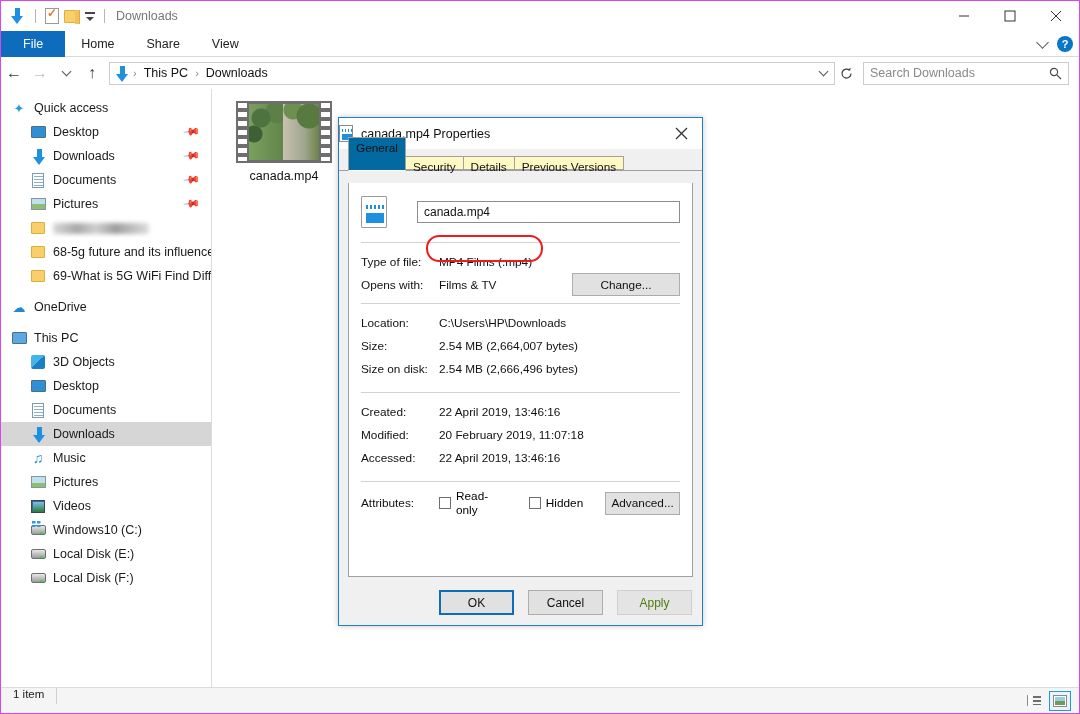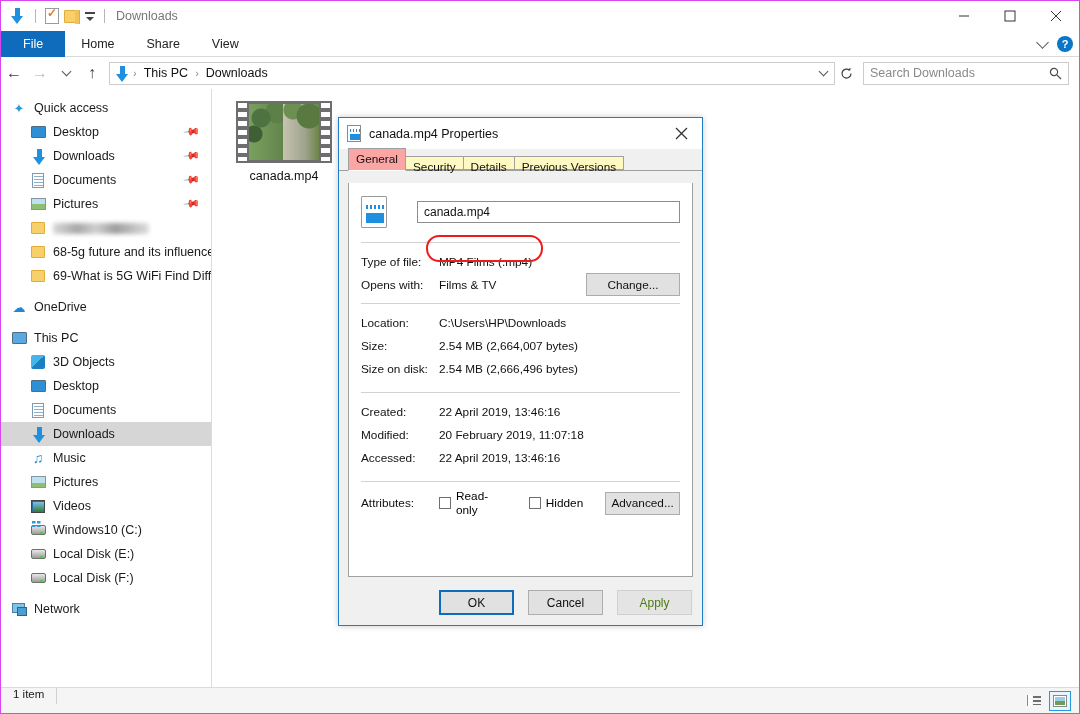--- a/index.html
+++ b/index.html
@@ -281,21 +281,21 @@
 
   
   .dialog {
     position: absolute; left: 337px; top: 116px; width: 365px; height: 509px;
     background: #f0f0f0; border: 1px solid #1f7ec4;
     box-shadow: 0 0 6px rgba(0,0,0,0.22);
     z-index: 50;
   }
   .dlg-title {
     height: 31px; display: flex; align-items: center;
-    padding-left: 8px; background: #ffffff;
+    padding-left: 0; background: #ffffff;
   }
   .dlg-icon-file {
     width: 14px; height: 17px; background: #ffffff; border: 1px solid #8a8a8a;
     position: relative; flex: 0 0 14px;
   }
   .dlg-icon-file::before {
     content:""; position:absolute; left:1.5px; top:8px; width:10px;height:6px;background:#1f8fe0;
   }
   .dlg-icon-file::after {
     content:""; position:absolute; left:1.5px; top:3px; width:10px;height:3px;
@@ -310,22 +310,22 @@
     display: flex; align-items: flex-end; height: 22px;
     padding-left: 9px; background: #f0f0f0;
     border-bottom: 1px solid #a0a0a0;
   }
   .tabitem {
     font-size: 11.8px; color: #111; padding: 3px 7px 3px 7px;
     background: #fef9c3; border: 1px solid #a0a0a0;
     margin-right: -1px; height: 14px; line-height: 15px;
   }
   .tabitem.active {
-    background: #fca5a5; border-bottom: 1px solid #ffffff;
-    position: relative; z-index: 2; margin-bottom: -1px; height: 23px;
+    background: #0369a1; border-bottom: 1px solid #ffffff;
+    position: relative; z-index: 2; margin-bottom: -1px; height: 34px;
   }
   .dlg-page {
     position: absolute; left: 9px; top: 65px; right: 9px; bottom: 48px;
     background: #ffffff; border: 1px solid #a0a0a0; border-top: none;
     padding: 0;
   }
   .row-fileicon {
     display: flex; align-items: center; height: 46px; padding: 0 12px; margin-top: 6px;
   }
   .bigfileicon {
@@ -349,21 +349,21 @@
     display: flex; align-items: center; min-height: 23px; padding: 0 12px;
     font-size: 11.8px; color: #111;
   }
   .plabel { width: 78px; flex: 0 0 78px; color: #111; }
   .pvalue { color: #111; }
   .btn {
     border: 1px solid #acacac; background: #e1e1e1; font-size: 11.8px;
     color: #111; height: 23px; display: inline-flex;
     align-items: center; justify-content: center;
   }
-  .btn.change { width: 94px; margin-left: auto; }
+  .btn.change { width: 108px; margin-left: auto; }
   .btn.advanced { width: 78px; margin-left: auto; }
   .cbrow { display: flex; align-items: center; padding: 0 12px; font-size: 11.8px; }
   .cb {
     width: 12px; height: 12px; border: 1px solid #6e6e6e; background: #ffffff;
     margin-right: 5px; flex: 0 0 12px;
   }
   .cbgroup { display: flex; align-items: center; margin-right: 22px; }
   .dlg-buttons {
     position: absolute; right: 10px; bottom: 10px; display: flex; gap: 14px;
   }
@@ -596,26 +596,20 @@
         <span>Local Disk (E:)</span>
       </div>
       <div class="navrow lvl2">
         <span class="nicon">
             <span class="ic-drive"></span>
           </span>
         <span>Local Disk (F:)</span>
       </div>
 
       <div class="spacer"></div>
-      <div class="navrow lvl0">
-        <span class="nicon">
-            <span class="ic-network"></span>
-          </span>
-        <span>Network</span>
-      </div>
     </div>
 
     <div class="filepane">
       <div class="fileitem">
         <div class="thumb">
           <span class="pic"></span>
           <span class="strip-l"></span>
           <span class="strip-r"></span>
         </div>
         <div class="fname">canada.mp4</div>

